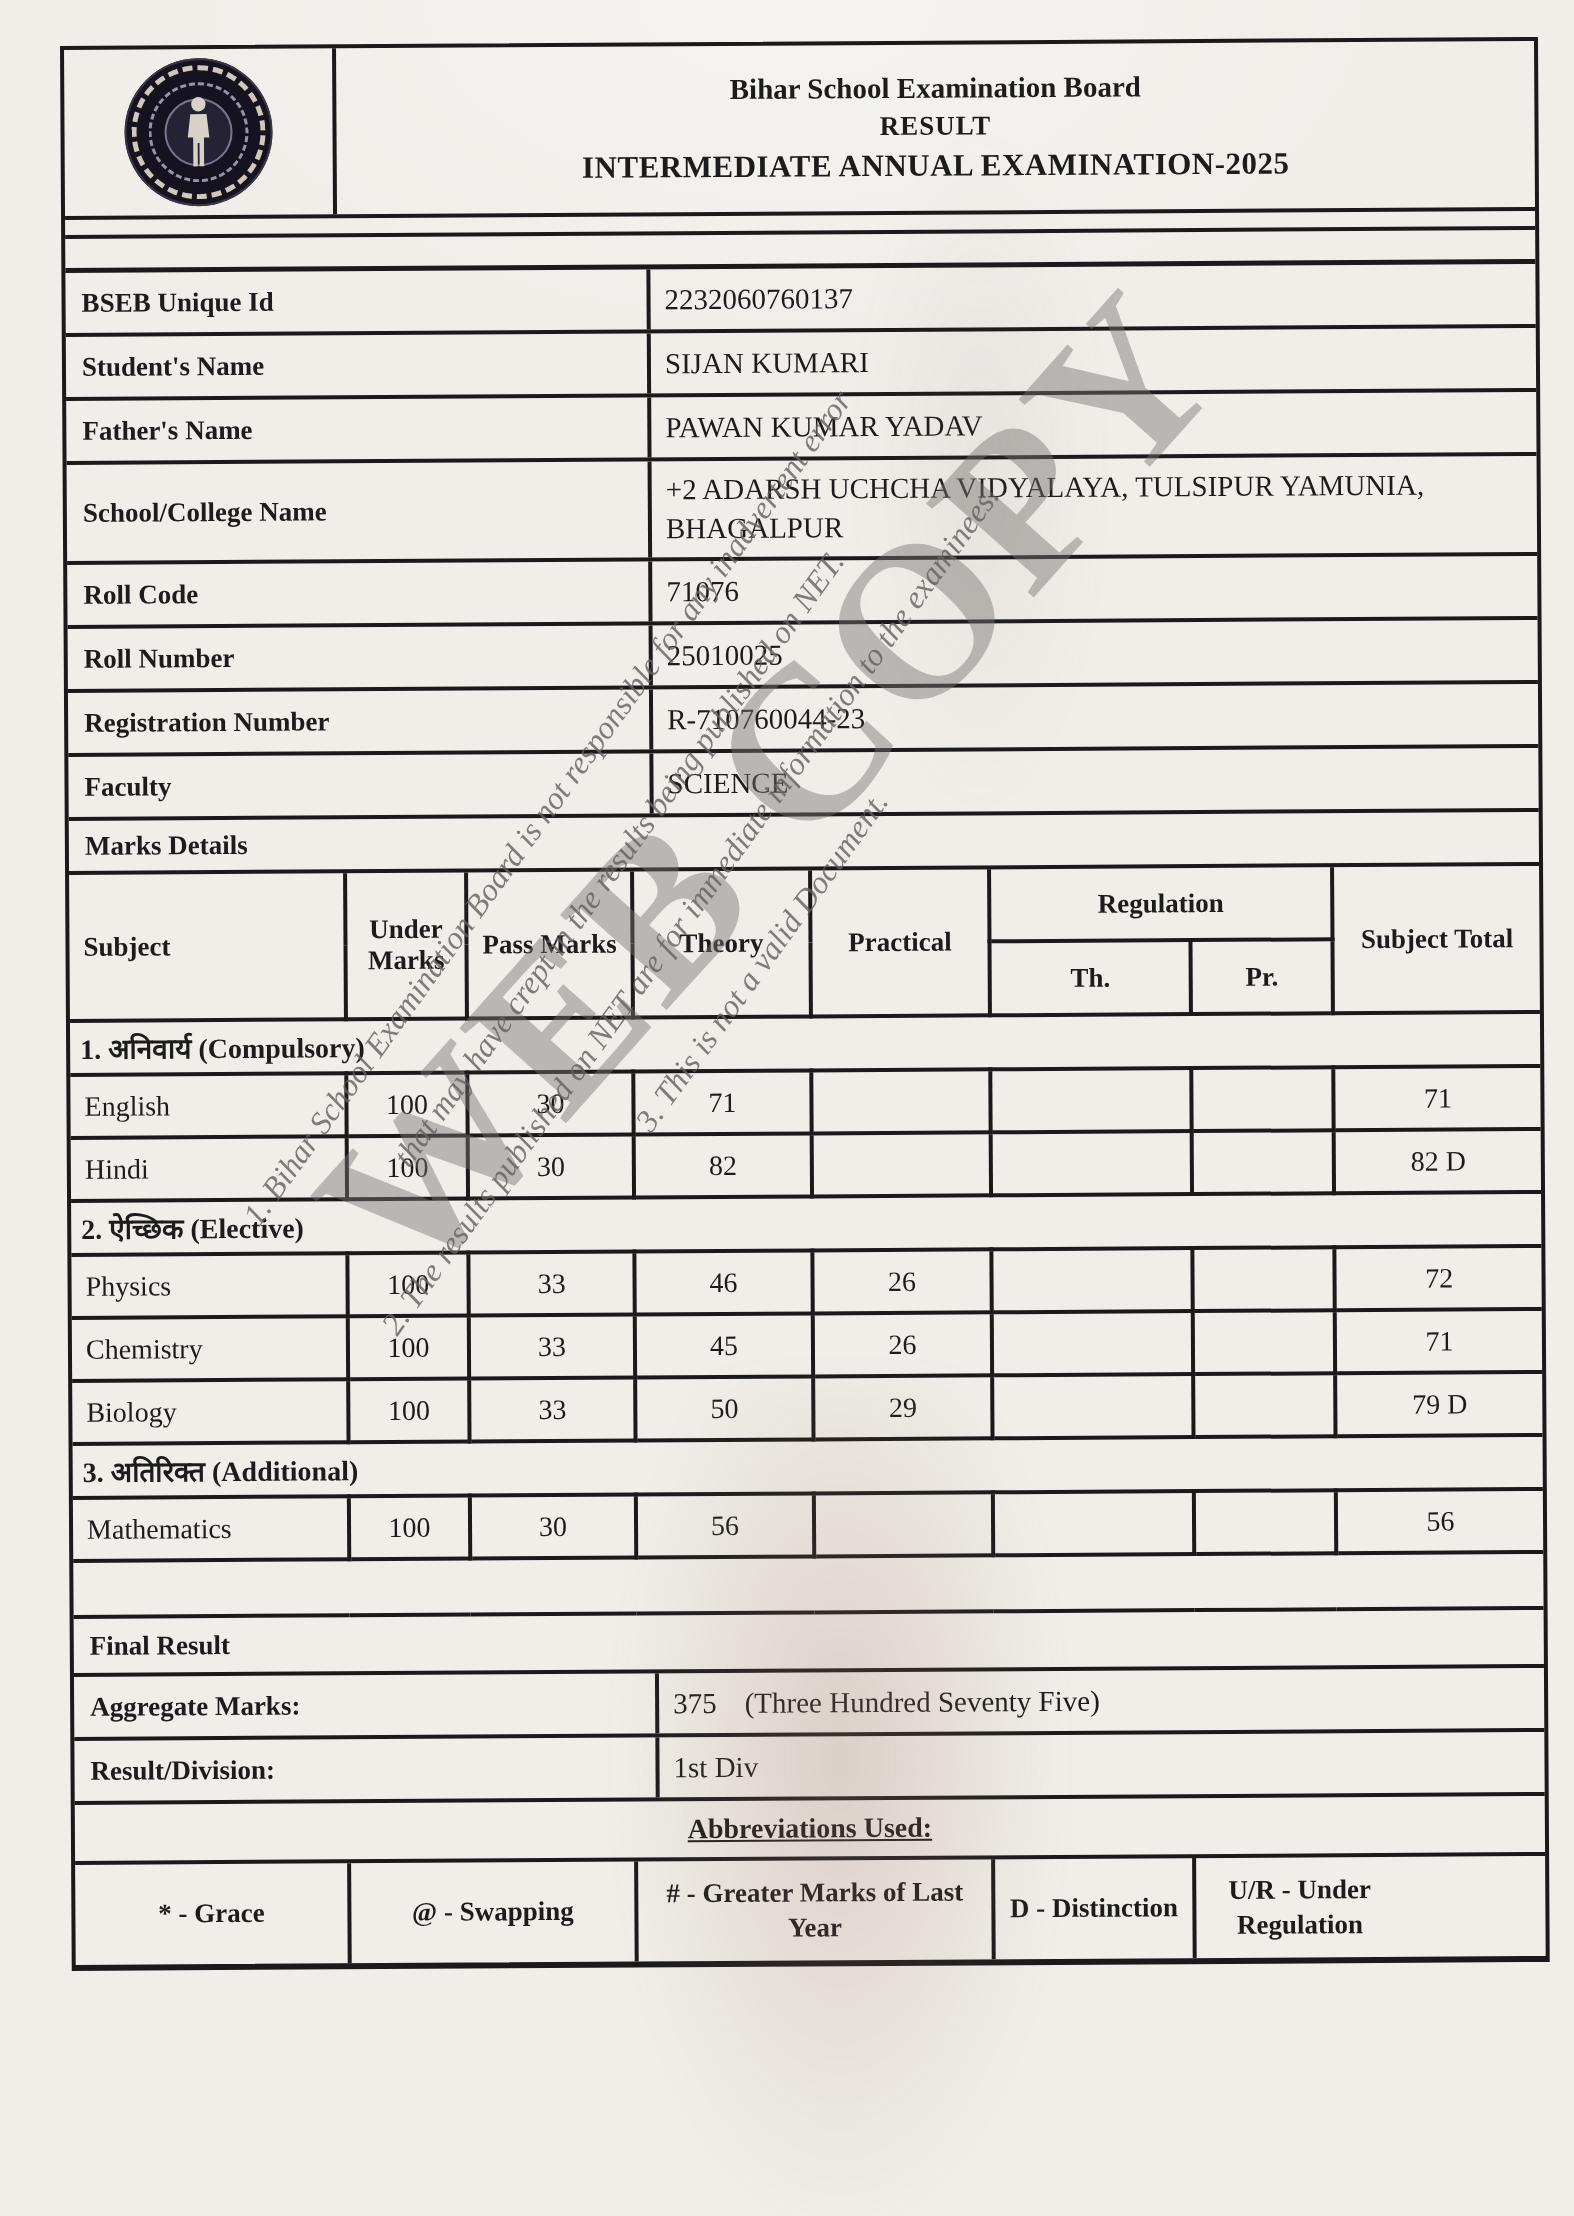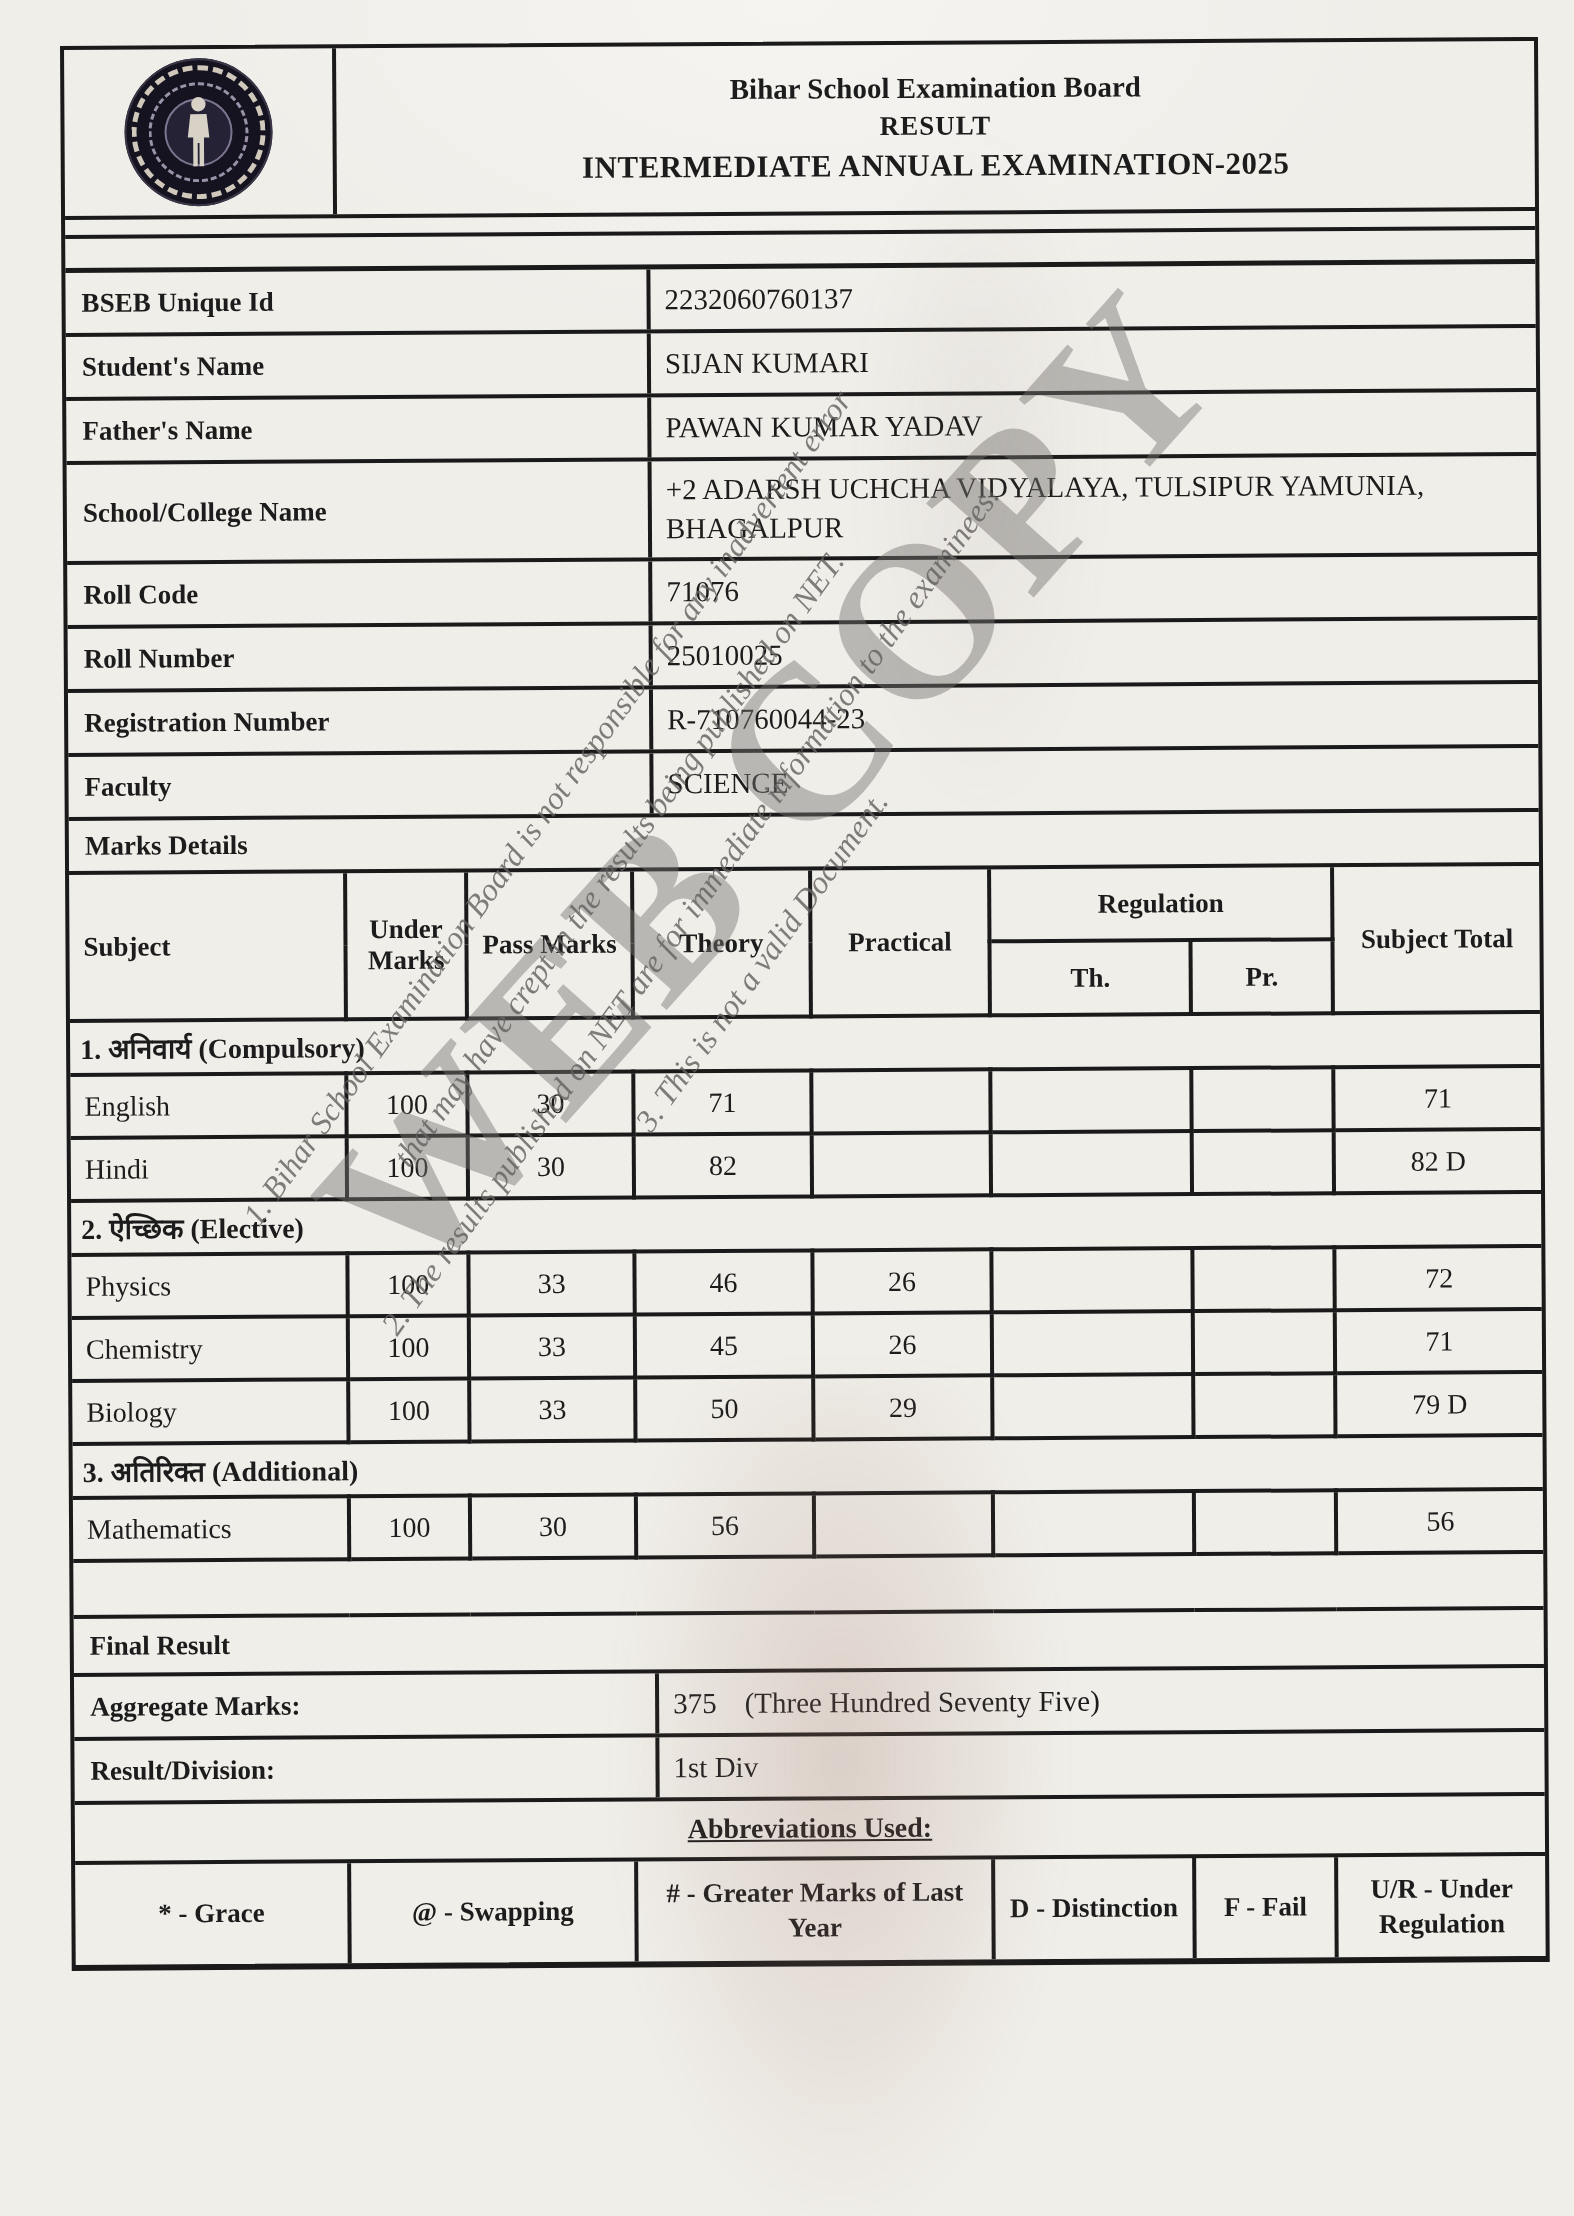--- a/index.html
+++ b/index.html
@@ -272,21 +272,20 @@
   </div>
 
   <div class="abbr-title-row">
     <span>Abbreviations Used:</span>
   </div>
   <div class="abbr-grid">
     <div class="abbr-cell ab0">* - Grace</div>
     <div class="abbr-cell ab1">@ - Swapping</div>
     <div class="abbr-cell ab2"># - Greater Marks of Last Year</div>
     <div class="abbr-cell ab3">D - Distinction</div>
-    <div class="abbr-cell ab4">F - Fail</div>
     <div class="abbr-cell ab5">U/R - Under Regulation</div>
   </div>
 
   <div class="wm-big">WEB COPY</div>
   <div class="wm-notes">
     <div>1. Bihar School Examination Board is not responsible for any inadvertent error</div>
     <div>that may have crept in the results being published on NET.</div>
     <div>2. The results published on NET are for immediate information to the examinees.</div>
     <div>3. This is not a valid Document.</div>
   </div>

